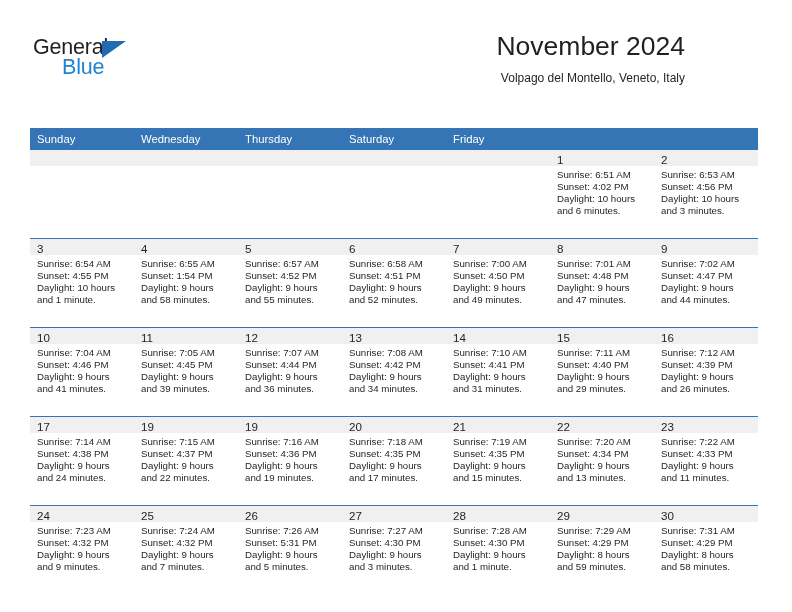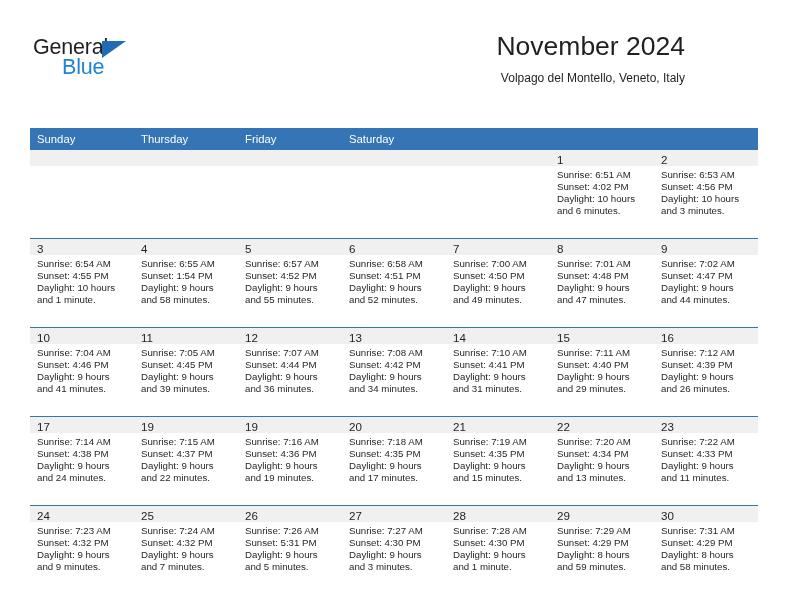--- a/index.html
+++ b/index.html
@@ -174,23 +174,24 @@
       <div class="cal-title">November 2024</div>
       <div class="cal-sub">Volpago del Montello, Veneto, Italy</div>
     </div>
 
   </div>
 
   <div class="calendar">
 
     <div class="dow-row">
       <div class="dow">Sunday</div>
+      <div class="dow">Wednesday</div>
       <div class="dow">Thursday</div>
+      <div class="dow">Saturday</div>
       <div class="dow">Friday</div>
-      <div class="dow">Saturday</div>
     </div>
 
     <div id="weeks-container">
         <div class="week">
           <div class="daycell empty">
             <div class="daynum-band"></div>
             <div class="dayinfo"></div>
           </div>
           <div class="daycell empty">
             <div class="daynum-band"></div>

